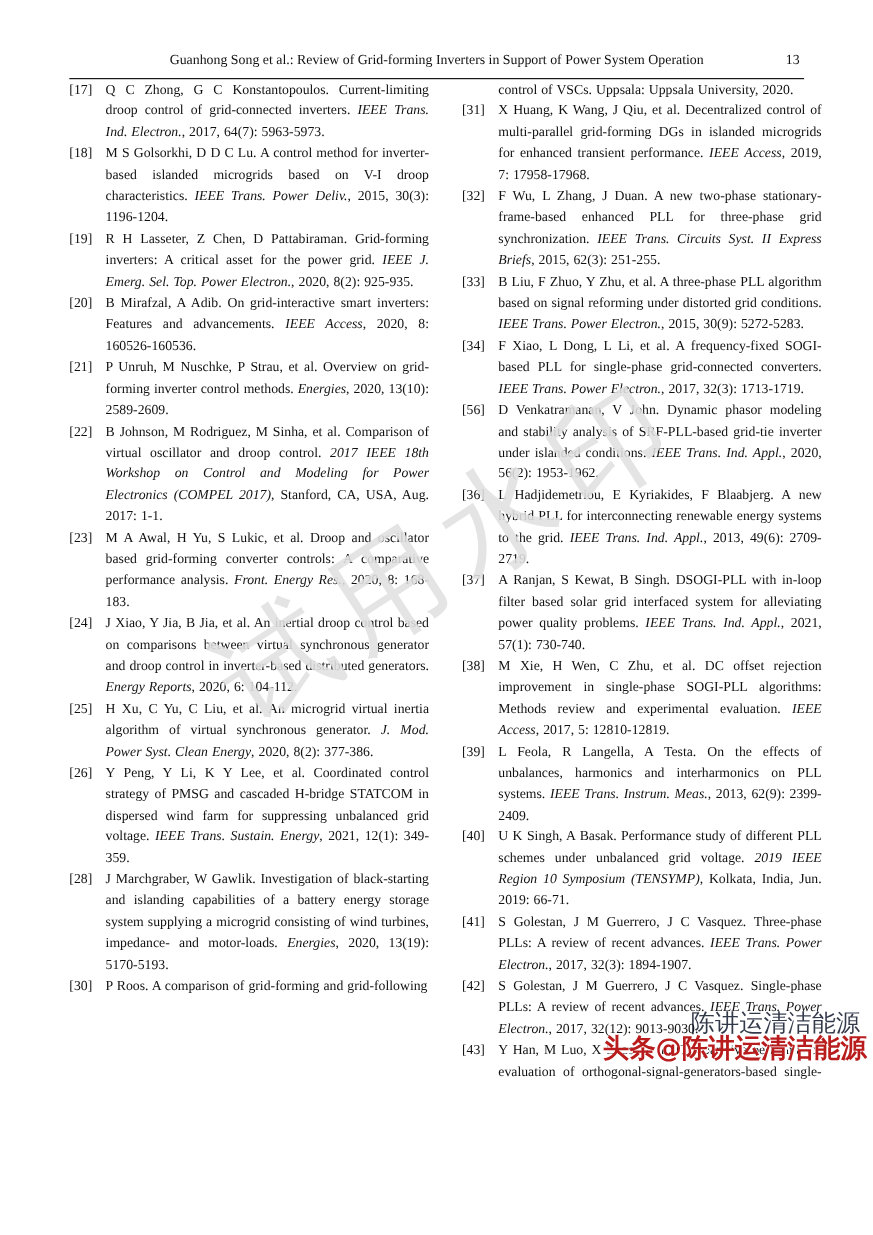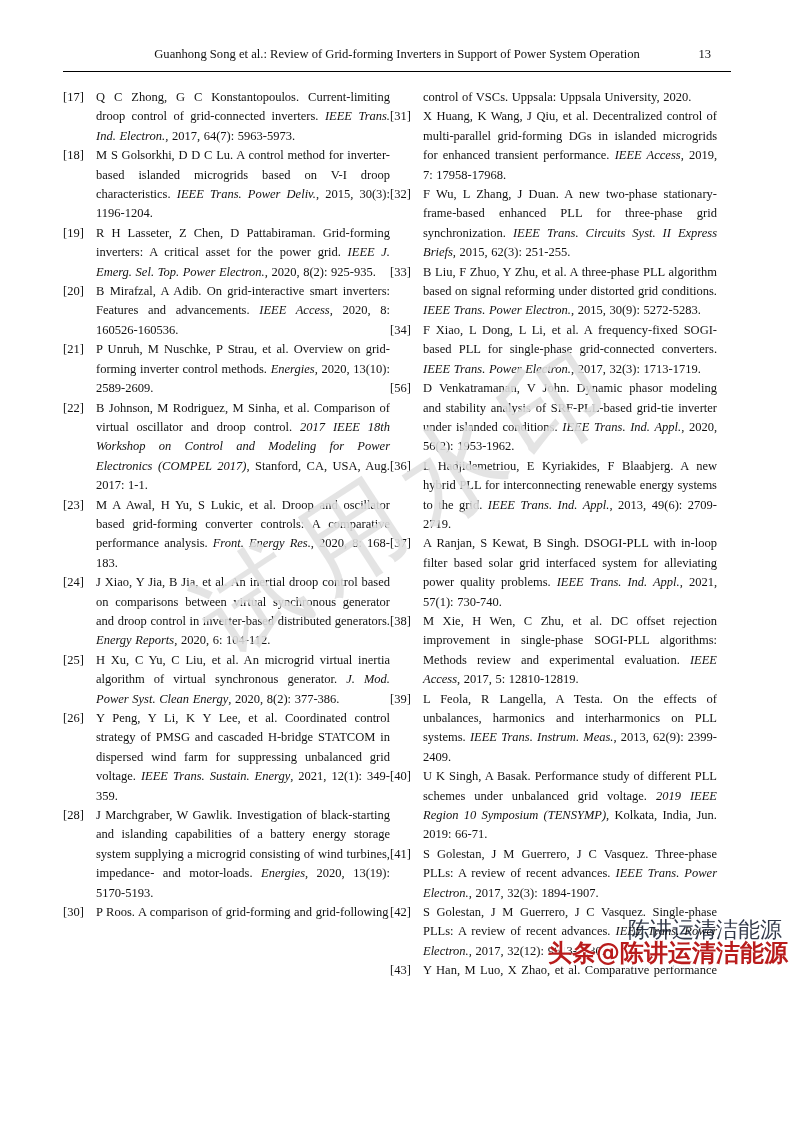--- a/index.html
+++ b/index.html
@@ -15,27 +15,26 @@
   .header{
     position:relative;
     margin-top:47px;
     padding-bottom:9px;
     border-bottom:1.6px solid #000;
     font-size:12.6px;
     line-height:15px;
     text-align:center;
   }
   .header .page-num{
-    position:absolute;right:20px;top:0;
+    position:absolute;right:4px;top:0;
     font-size:12.6px;
   }
   .columns{
     display:flex;
-    gap:0;
-    margin-top:16px;
+    gap:30px;
   }
   .col{width:327px;flex:0 0 327px;}
   .ref{
     position:relative;
     padding-left:33px;
     text-align:justify;
     font-size:12.5px;
     line-height:19.4px;
     word-spacing:0.5px;
   }

